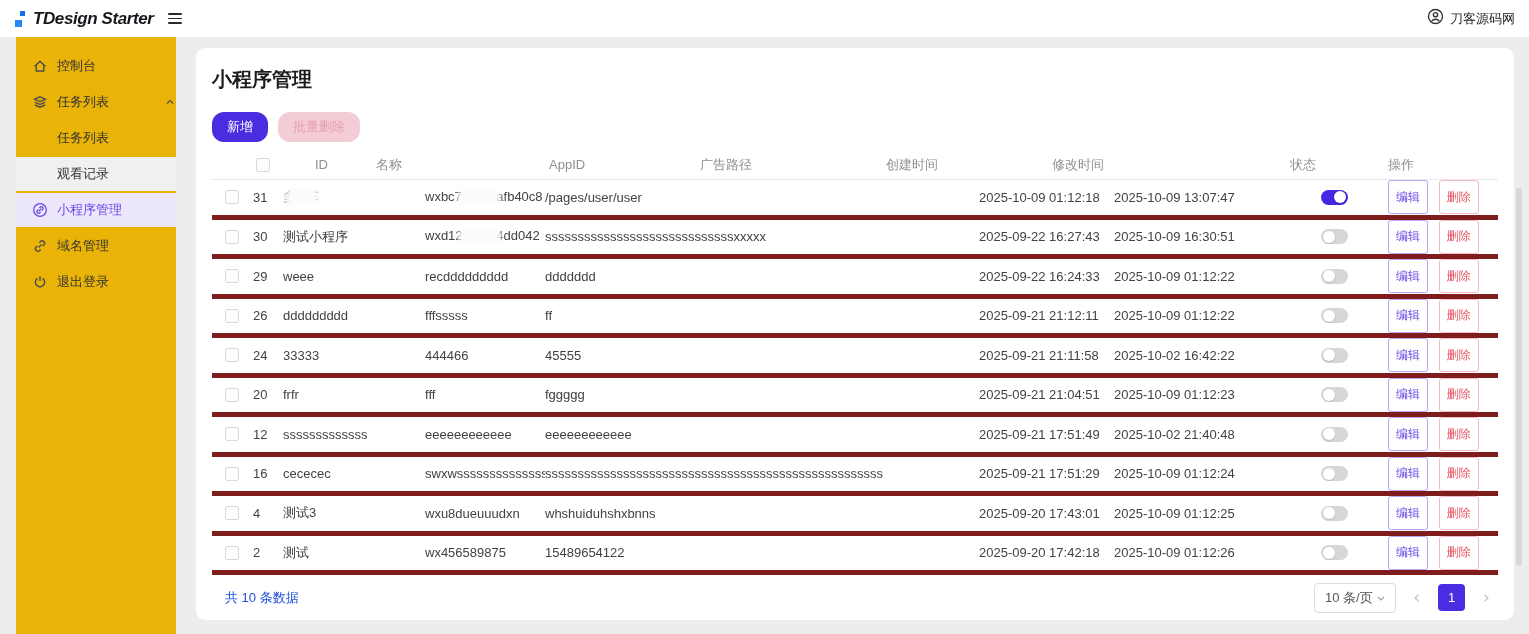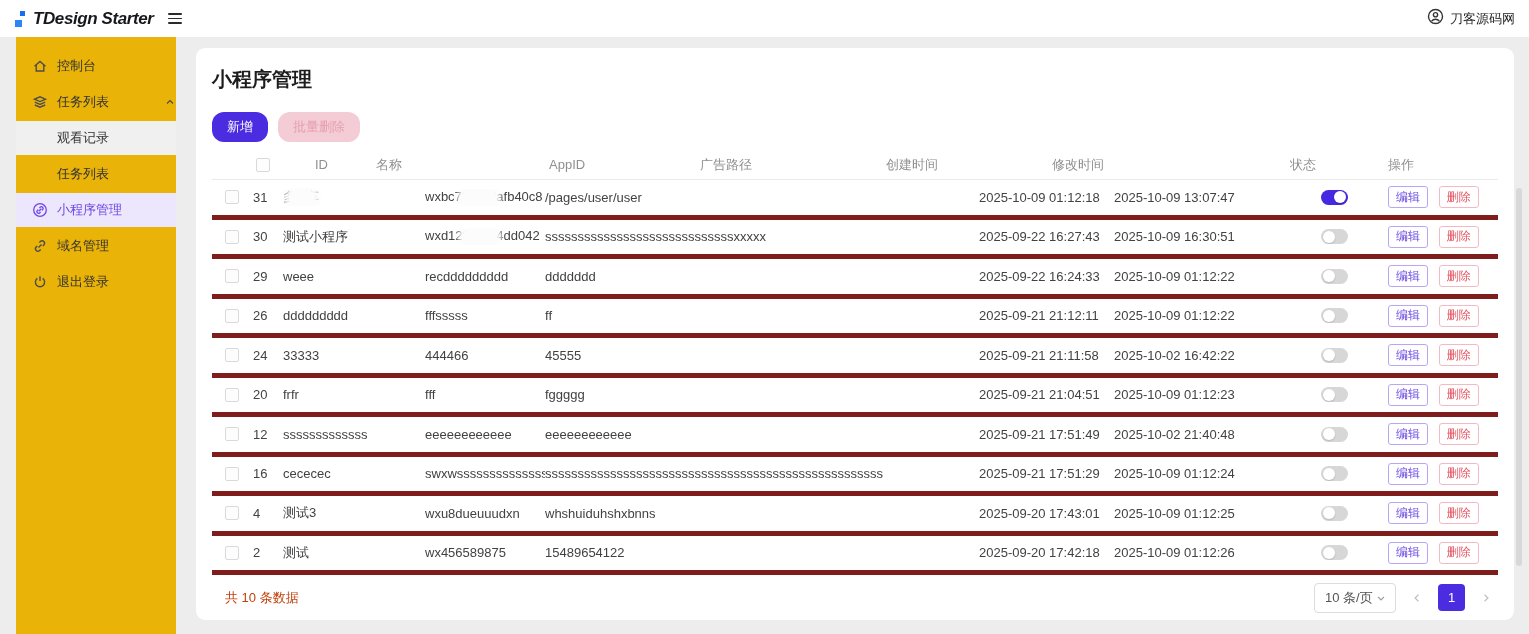--- a/index.html
+++ b/index.html
@@ -49,27 +49,27 @@
 
   .censor { display:inline-block; vertical-align:middle; width:34px; height:16px; margin:0 -7px; background:#fcfcfc; border-radius:8px;
             box-shadow:0 0 5px 5px rgba(252,252,252,0.95); position:relative; z-index:2; }
   .censor.small { width:26px; margin:0 -9px 0 -7px; }
 
   .switch { width:27px; height:15px; border-radius:8px; background:#d7d7d7; position:relative; cursor:pointer; }
   .switch .knob { position:absolute; top:1.5px; left:2px; width:12px; height:12px; border-radius:50%; background:#ffffff; box-shadow:0 1px 2px rgba(0,0,0,0.15); }
   .switch.on { background:#4429e2; }
   .switch.on .knob { left:13px; }
 
-  .mini-btn { height:22px; padding:0 7px; font-size:12px; border-radius:3px; background:#ffffff; cursor:pointer; font-family:"Liberation Sans",sans-serif; }
+  .mini-btn { height:34px; padding:0 7px; font-size:12px; border-radius:3px; background:#ffffff; cursor:pointer; font-family:"Liberation Sans",sans-serif; }
   .mini-edit { border:1px solid #b9a7f3; color:#6a48e2; margin-right:7px; }
   .mini-del { border:1px solid #f3bac3; color:#e4505e; }
 
   
   .tfoot { height:45px; display:flex; align-items:center; padding:0 0 0 13px; }
-  .total-text { font-size:13px; color:#c2410c; }
+  .total-text { font-size:13px; color:#1d4ed8; }
   .pager { margin-left:auto; display:flex; align-items:center; gap:9px; }
   .page-size { width:82px; height:30px; border:1px solid #dcdcdc; border-radius:4px; display:flex; align-items:center; justify-content:space-between; padding:0 8px 0 10px; font-size:13px; color:#555; cursor:pointer; background:#fff; }
   .pg-arrow { width:24px; height:24px; display:flex; align-items:center; justify-content:center; color:#bbb; font-size:13px; cursor:default; }
   .pg-num { width:27px; height:27px; border-radius:4px; background:#4b2ce0; color:#fff; font-size:13px; display:flex; align-items:center; justify-content:center; cursor:pointer; }
 
   .v-scrollbar { position:absolute; left:1516px; top:188px; width:6px; height:378px; background:#d8d8d8; border-radius:3px; }
 </style>
 </head>
 <body>
 
@@ -114,25 +114,25 @@
           <path d="M2.5 5.2 L8 2.8 L13.5 5.2 L8 7.6 Z"></path>
           <path d="M2.8 8.2 L8 10.4 L13.2 8.2"></path>
           <path d="M2.8 11 L8 13.2 L13.2 11"></path>
         </svg>
       </span>
       <span>任务列表</span>
       <span class="side-caret"><svg width="12" height="12" viewBox="0 0 16 16" fill="none" stroke="#5a5a5a" stroke-width="1.6">
           <path d="M4 10 L8 6 L12 10"></path>
         </svg></span>
     </div>
+    <div class="side-item sub">
+      <span>任务列表</span>
+    </div>
     <div class="side-item sub hovered">
       <span>观看记录</span>
-    </div>
-    <div class="side-item sub">
-      <span>任务列表</span>
     </div>
     <div class="side-item active">
       <span style="display: flex;">
         <svg width="16" height="16" viewBox="0 0 16 16" fill="none" stroke-width="1.3">
           <circle cx="8" cy="8" r="6.3"></circle>
           <path d="M6.7 9.3 L9.3 6.7"></path>
           <path d="M6.2 7.6 l-0.9 0.9 a1.7 1.7 0 0 0 2.4 2.4 l0.9 -0.9"></path>
           <path d="M9.8 8.4 l0.9 -0.9 a1.7 1.7 0 0 0 -2.4 -2.4 l-0.9 0.9"></path>
         </svg>
       </span>

